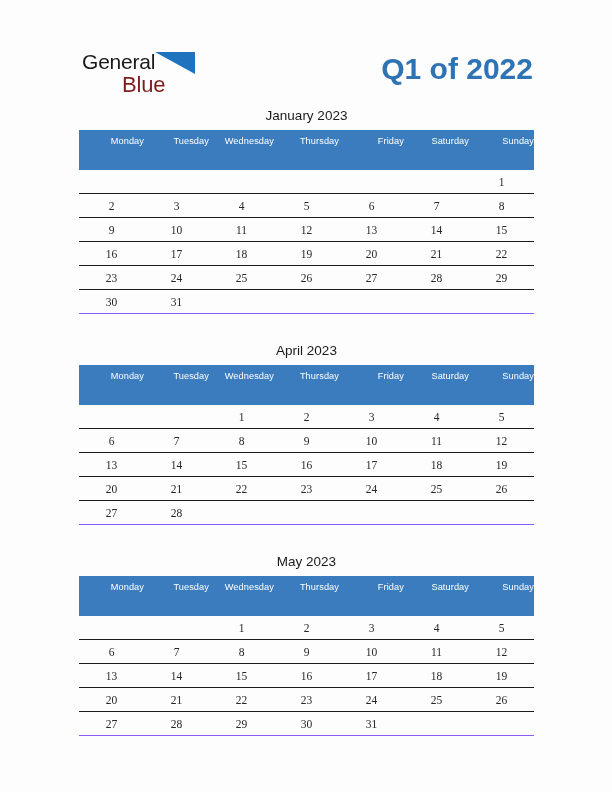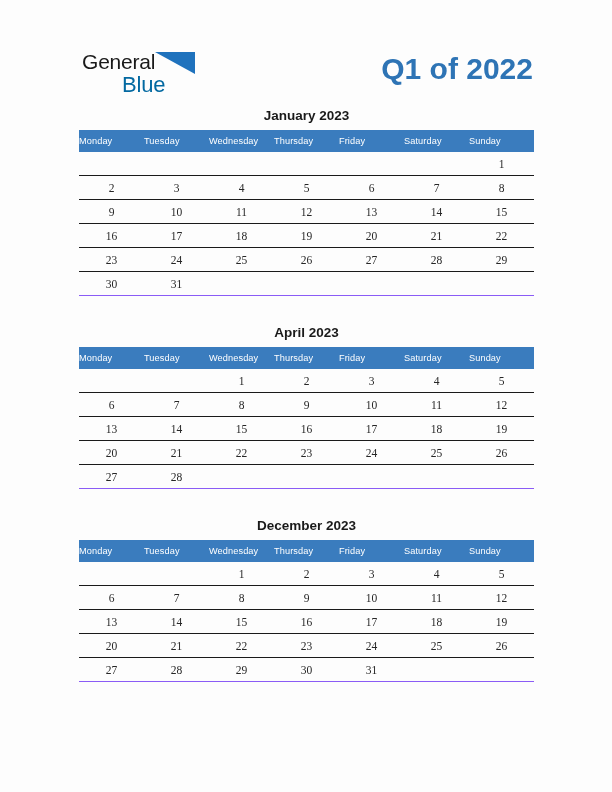--- a/index.html
+++ b/index.html
@@ -58,21 +58,21 @@
     margin-top: 2px;
   }
   .logo-row2 {
     margin-top: -1px;
     padding-left: 40px;
   }
   .logo-blue {
     font-family: "Liberation Sans", sans-serif;
     font-size: 22px;
     font-weight: 400;
-    color: #0369a1;
+    color: #7f1d1d;
     letter-spacing: -0.2px;
     line-height: 24px;
   }
 
   .quarter-title {
     position: absolute;
     right: 79px;
     top: 8px;
     font-family: "Liberation Sans", sans-serif;
     font-size: 30px;
@@ -93,40 +93,40 @@
   .month-block {
     width: 455px;
     margin-bottom: 29px;
   }
   .month-block:last-child { margin-bottom: 0; }
 
   .month-title {
     text-align: center;
     font-family: "Liberation Sans", sans-serif;
     font-size: 13.5px;
-    font-weight: 700;
+    font-weight: 400;
     color: #1a1a1a;
     padding-bottom: 7px;
     letter-spacing: 0px;
   }
 
   table.cal {
     width: 455px;
     border-collapse: collapse;
     table-layout: fixed;
   }
 
   table.cal thead th {
     background: #3a7cbe;
     color: #ffffff;
     font-family: "Liberation Sans", sans-serif;
     font-size: 9.2px;
     font-weight: 400;
-    text-align: left;
-    padding: 6px 0 6px 0;
+    text-align: right;
+    padding: 6px 0 24px 0;
     letter-spacing: 0.1px;
     border: none;
   }
 
   table.cal tbody td {
     font-family: "Liberation Serif", serif;
     font-size: 11.5px;
     color: #262626;
     text-align: center;
     height: 23px;
@@ -299,21 +299,21 @@
             <td></td>
             <td></td>
             <td></td>
             <td></td>
           </tr>
         </tbody>
       </table>
     </div>
 
     <div class="month-block">
-      <div class="month-title">December 2023</div>
+      <div class="month-title">May 2023</div>
       <table class="cal">
         <thead>
           <tr>
             <th>Monday</th>
             <th>Tuesday</th>
             <th>Wednesday</th>
             <th>Thursday</th>
             <th>Friday</th>
             <th>Saturday</th>
             <th>Sunday</th>

